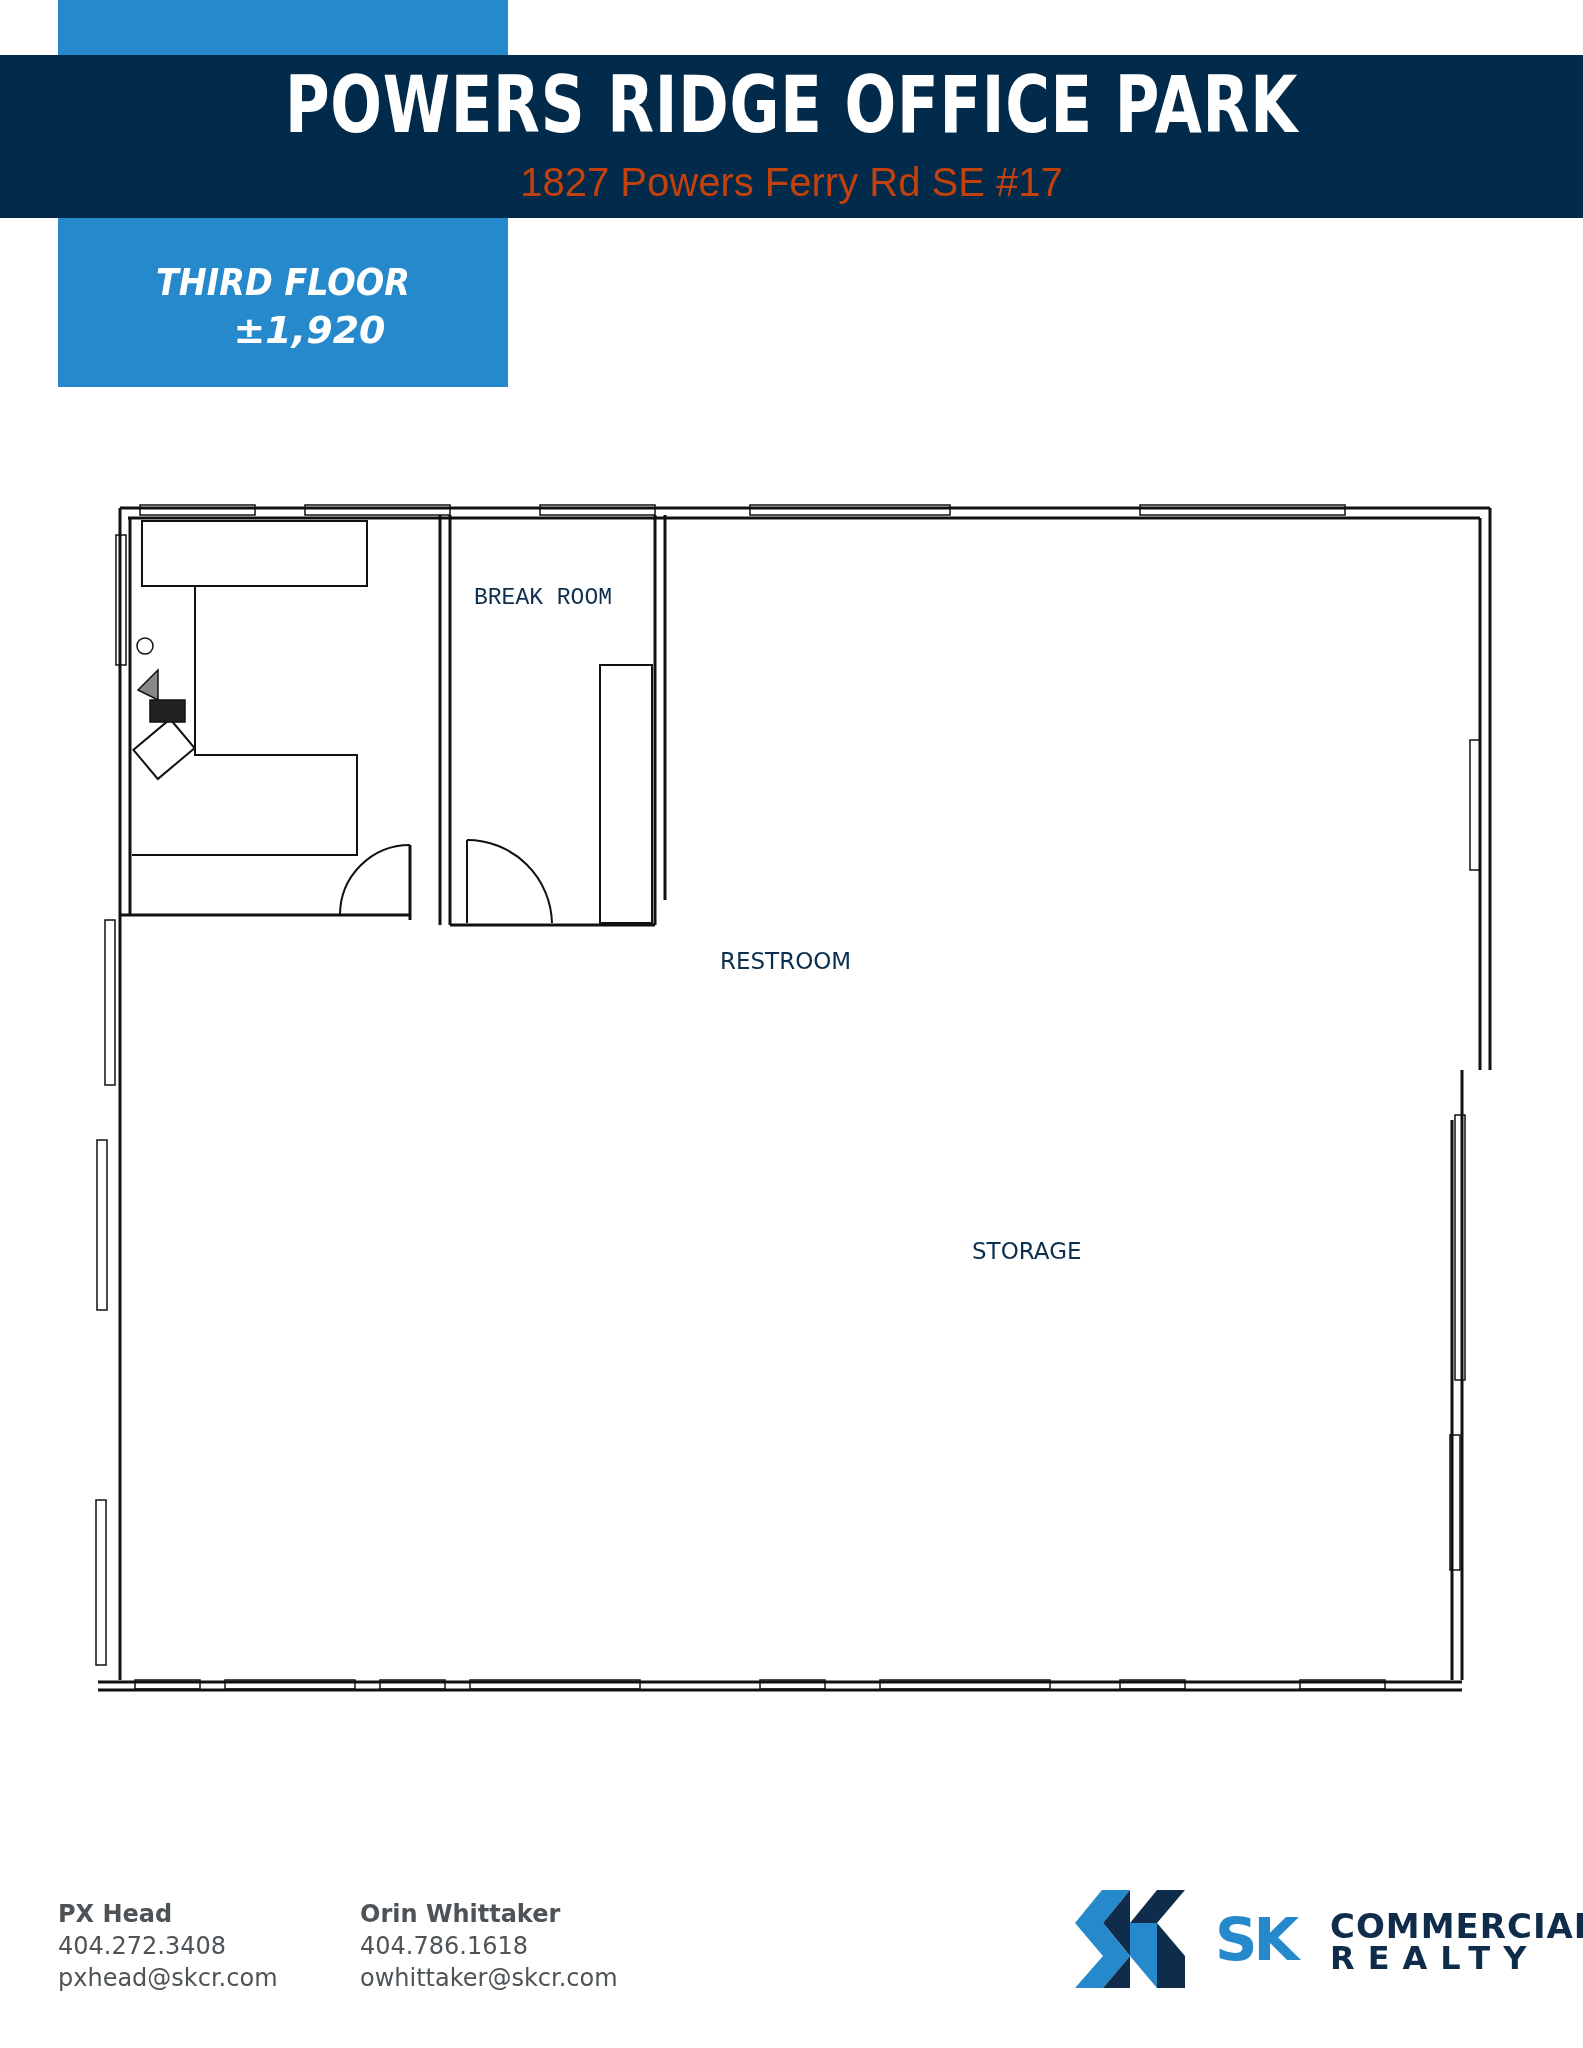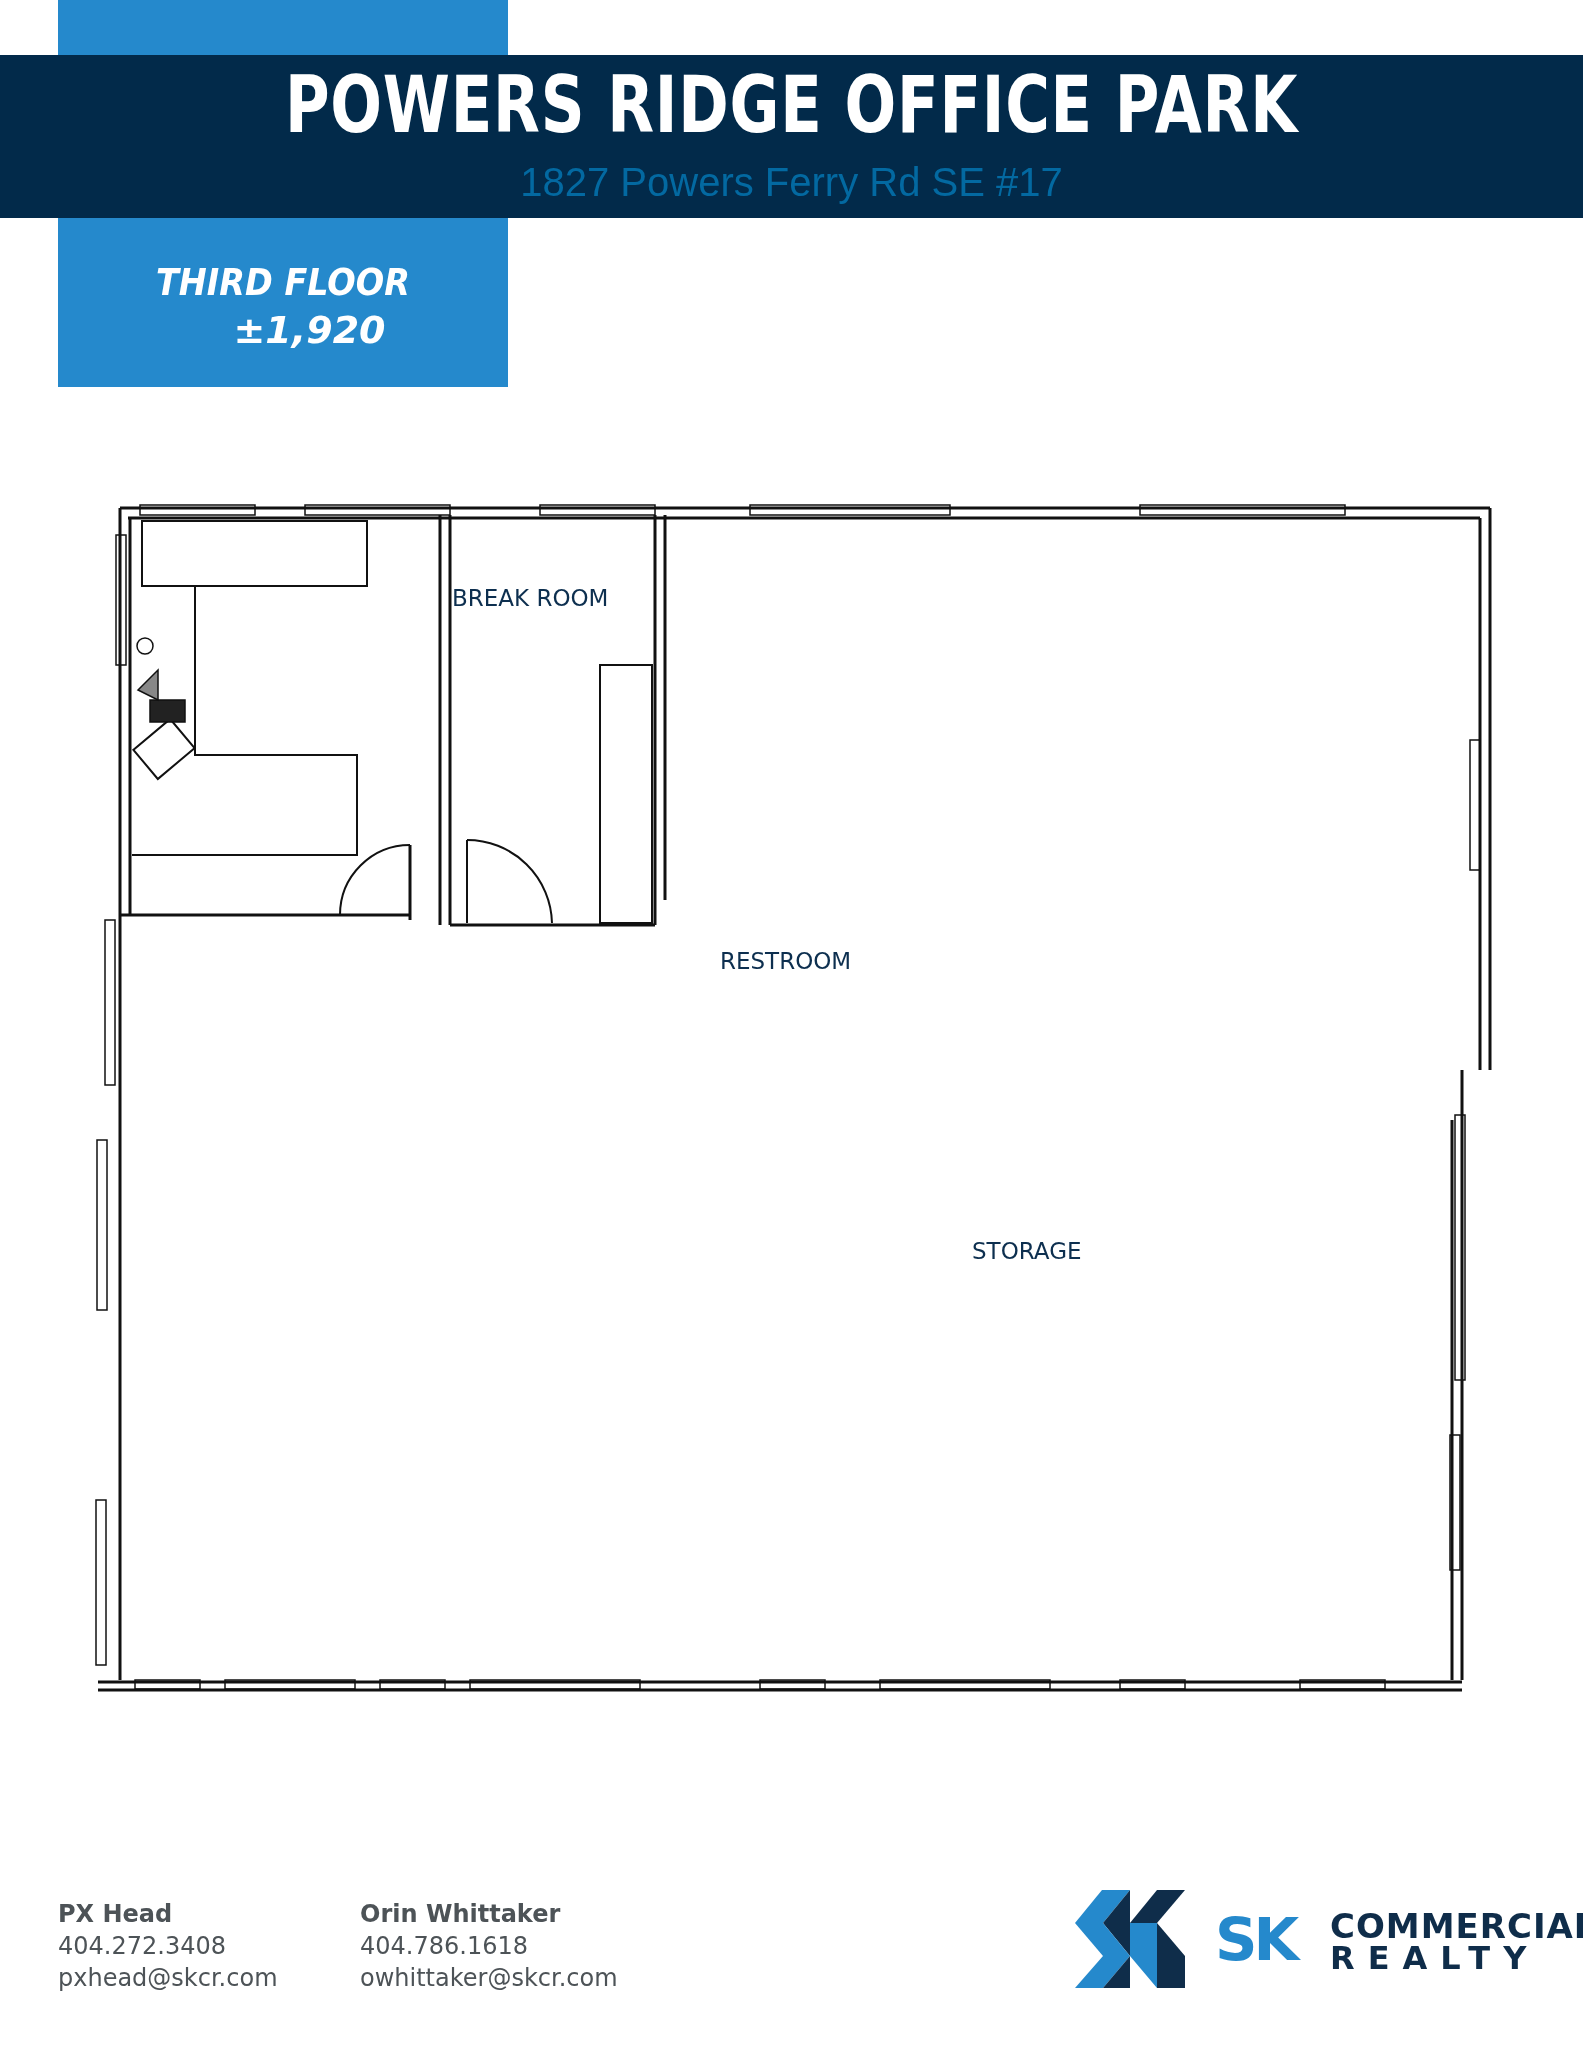--- a/index.html
+++ b/index.html
@@ -1,20 +1,20 @@
 <!DOCTYPE html>
 <html><head>
 <meta charset="utf-8">
 <style>
   html, body { margin: 0; padding: 0; background: #ffffff; }
   body { width: 1583px; height: 2048px; position: relative; overflow: hidden; font-family: "Liberation Sans", sans-serif; }
   .blue-box { position: absolute; left: 58px; top: 0; width: 450px; height: 387px; background: #2589cc; }
   .title-band { position: absolute; left: 0; top: 55px; width: 1583px; height: 163px; background: #022a4a; }
   .title { position: absolute; left: 0; width: 1583px; top: 60px; text-align: center; color: #ffffff; font-family: "DejaVu Sans", sans-serif; font-weight: bold; font-size: 78px; letter-spacing: 1px; transform: scaleX(0.78); transform-origin: center; line-height: 90px; }
-  .address { position: absolute; left: 0; width: 1583px; top: 158px; text-align: center; color: #0369a1; font-family: "Liberation Sans", sans-serif; font-size: 40px; line-height: 48px; }
+  .address { position: absolute; left: 0; width: 1583px; top: 158px; text-align: center; color: #c2410c; font-family: "Liberation Sans", sans-serif; font-size: 40px; line-height: 48px; }
   .floor-label { position: absolute; left: 58px; width: 450px; top: 258px; text-align: center; color: #ffffff; font-family: "DejaVu Sans", sans-serif; font-weight: bold; font-style: italic; font-size: 38px; line-height: 48px; transform: scaleX(0.88); }
   .floor-size { position: absolute; left: 58px; width: 503px; top: 306px; text-align: center; color: #ffffff; font-family: "DejaVu Sans", sans-serif; font-weight: bold; font-style: italic; font-size: 38px; line-height: 48px; }
   .plan { position: absolute; left: 0; top: 0; width: 1583px; height: 2048px; }
   .room-label { position: absolute; color: #0d2f4f; font-family: "DejaVu Sans", sans-serif; font-size: 23px; line-height: 26px; white-space: nowrap; }
   .contact { position: absolute; top: 1898px; color: #4d5357; font-family: "DejaVu Sans", sans-serif; font-size: 24px; line-height: 32px; }
   .contact .name { font-weight: bold; }
   .logo { position: absolute; left: 1075px; top: 1888px; width: 460px; height: 100px; }
   .logo-sk { position: absolute; left: 140px; top: 4px; color: #2589cc; font-family: "DejaVu Sans", sans-serif; font-weight: bold; font-size: 59px; line-height: 96px; letter-spacing: -4px; }
   .logo-commercial { position: absolute; left: 255px; top: 20px; color: #0f2d4a; font-family: "DejaVu Sans", sans-serif; font-weight: bold; font-size: 34px; line-height: 36px; letter-spacing: 1px; }
   .logo-realty { position: absolute; left: 255px; top: 52px; color: #0f2d4a; font-family: "DejaVu Sans", sans-serif; font-weight: bold; font-size: 32px; line-height: 36px; letter-spacing: 13px; }
@@ -240,21 +240,21 @@
   <g>
     <g transform="translate(405 550)"><circle class="thin" r="16"><path class="w2" d="M0,-28 L4,0 L28,-12 L2,4 L10,26 L-4,4 L-24,10 L-2,-4 Z"></path></circle></g>
     <g transform="translate(1100 550)"><circle class="thin" r="16"><path class="w2" d="M0,-28 L4,0 L28,-12 L2,4 L10,26 L-4,4 L-24,10 L-2,-4 Z"></path></circle></g>
     <g transform="translate(1420 1102)"><circle class="thin" r="16"><path class="w2" d="M0,-28 L4,0 L28,-12 L2,4 L10,26 L-4,4 L-24,10 L-2,-4 Z"></path></circle></g>
     <g transform="translate(160 1248)"><circle class="thin" r="16"><path class="w2" d="M0,-28 L4,0 L28,-12 L2,4 L10,26 L-4,4 L-24,10 L-2,-4 Z"></path></circle></g>
     <g transform="translate(852 1645)"><circle class="thin" r="16"><path class="w2" d="M0,-28 L4,0 L28,-12 L2,4 L10,26 L-4,4 L-24,10 L-2,-4 Z"></path></circle></g>
     <g transform="translate(1413 1645)"><circle class="thin" r="16"><path class="w2" d="M0,-28 L4,0 L28,-12 L2,4 L10,26 L-4,4 L-24,10 L-2,-4 Z"></path></circle></g>
   </g>
 
 
-<div class="room-label" style="left:452px; top:585px;">BREAK ROOM</div>
+<div class="room-label" style="left:474px; top:585px;font-family:Liberation Mono, monospace;">BREAK ROOM</div>
 <div class="room-label" style="left:720px; top:924px;margin-top:24px;">RESTROOM</div>
 <div class="room-label" style="left:972px; top:1238px;text-align:right;">STORAGE</div>
 
 <div class="contact" style="left:58px;">
   <div class="name">PX Head</div>
   <div>404.272.3408</div>
   <div>pxhead@skcr.com</div>
 </div>
 <div class="contact" style="left:360px;">
   <div class="name">Orin Whittaker</div>

